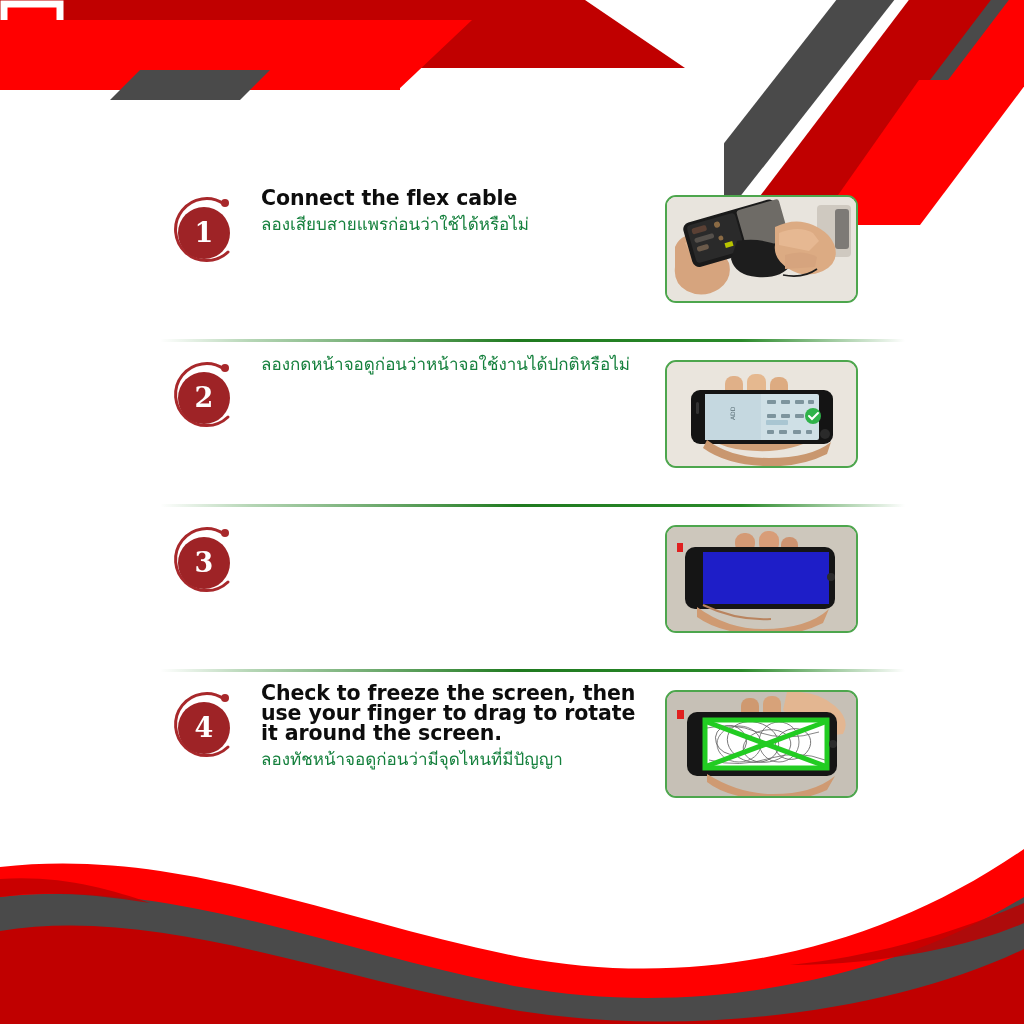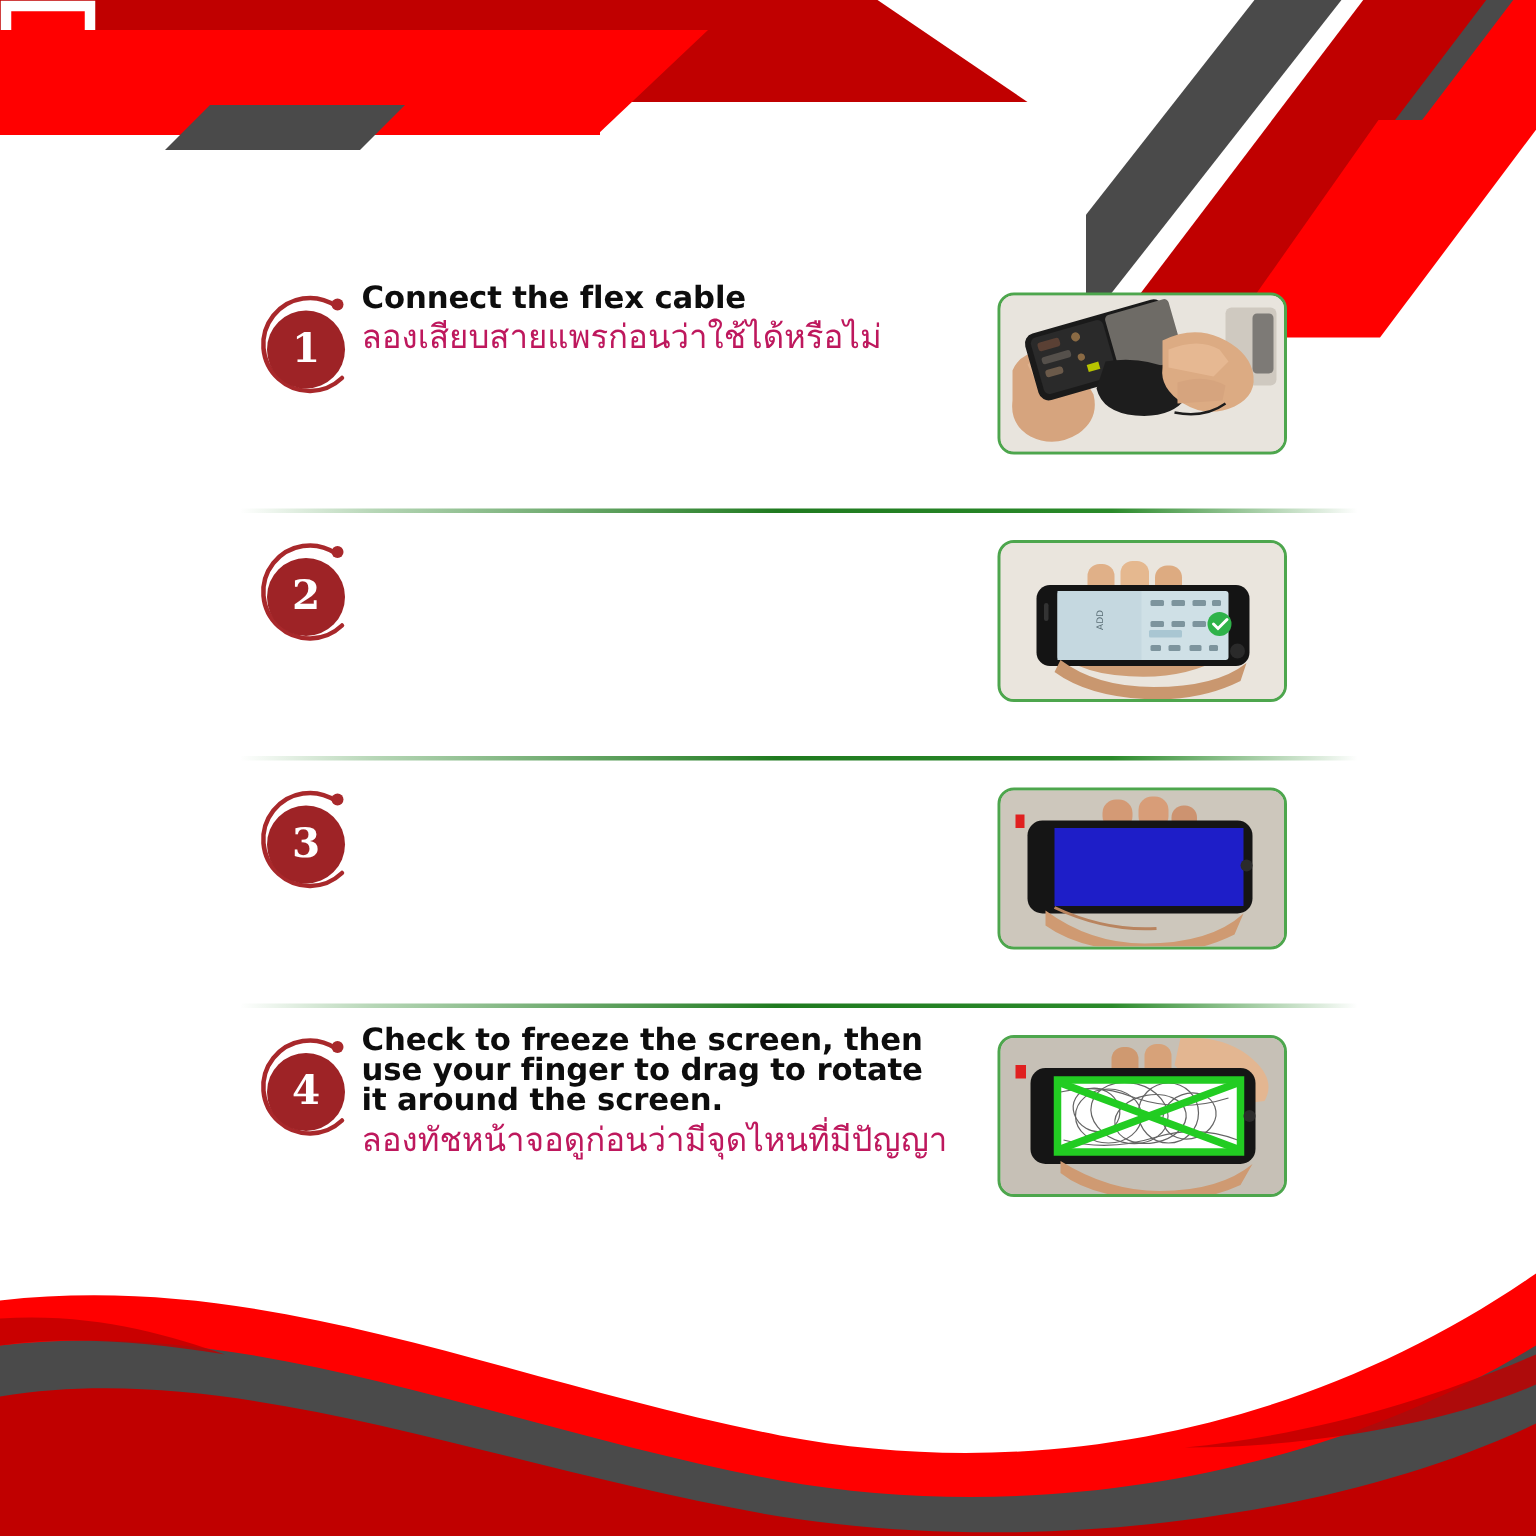--- a/index.html
+++ b/index.html
@@ -41,36 +41,36 @@
     font-weight:bold;
     font-size:27px;
     line-height:52px;
     text-align:center;
     font-family:"DejaVu Serif", serif;
   }
   .badge-arc{position:absolute;left:0;top:0;width:74px;height:76px;}
 
   .step-text{
     position:absolute;
-    left:241px;top:8px;
+    left:261px;top:8px;
     width:400px;
   }
   .step-title{
     color:#0d0d0d;
     font-weight:bold;
     font-size:20.5px;
     line-height:20px;
     letter-spacing:-0.1px;
     font-family:"DejaVu Sans", sans-serif;
     margin:0 0 5px 0;
     white-space:pre-line;
   }
   .step-sub{
-    color:#be185d;
-    font-size:22px;
+    color:#15803d;
+    font-size:17px;
     line-height:24px;
     font-family:"Liberation Sans", sans-serif;
     margin:0;
   }
 
   .photo{
     position:absolute;
     left:665px;
     width:189px;height:104px;
     border:2px solid #4da64d;
@@ -173,20 +173,21 @@
 
     <div class="step-row">
       <div class="badge-wrap">
         <svg class="badge-arc" viewBox="0 0 74 76" xmlns="http://www.w3.org/2000/svg">
           <path d="M58 10 A31 31 0 1 0 62 58" fill="none" stroke="#a8282b" stroke-width="3" stroke-linecap="round"></path>
           <circle cx="59" cy="9" r="4" fill="#a8282b"></circle>
         </svg>
         <div class="badge-num">2</div>
       </div>
       <div class="step-text">
+        <p class="step-sub">ลองกดหน้าจอดูก่อนว่าหน้าจอใช้งานได้ปกติหรือไม่</p>
       </div>
       <div class="photo" style="top:15px">
         <div class="scene">
           <svg class="photo-inner" viewBox="0 0 189 104" xmlns="http://www.w3.org/2000/svg">
             <rect x="0" y="0" width="189" height="104" fill="#eae5dd"></rect>
 
             <path d="M26 58 q14 26 50 30 q44 5 72 -12 q18 -12 14 -28 l-136 2z" fill="#cf9f77"></path>
 
             <rect x="58" y="14" width="18" height="22" rx="8" fill="#e0b088"></rect>
             <rect x="80" y="12" width="19" height="24" rx="8" fill="#e5b88f"></rect>

